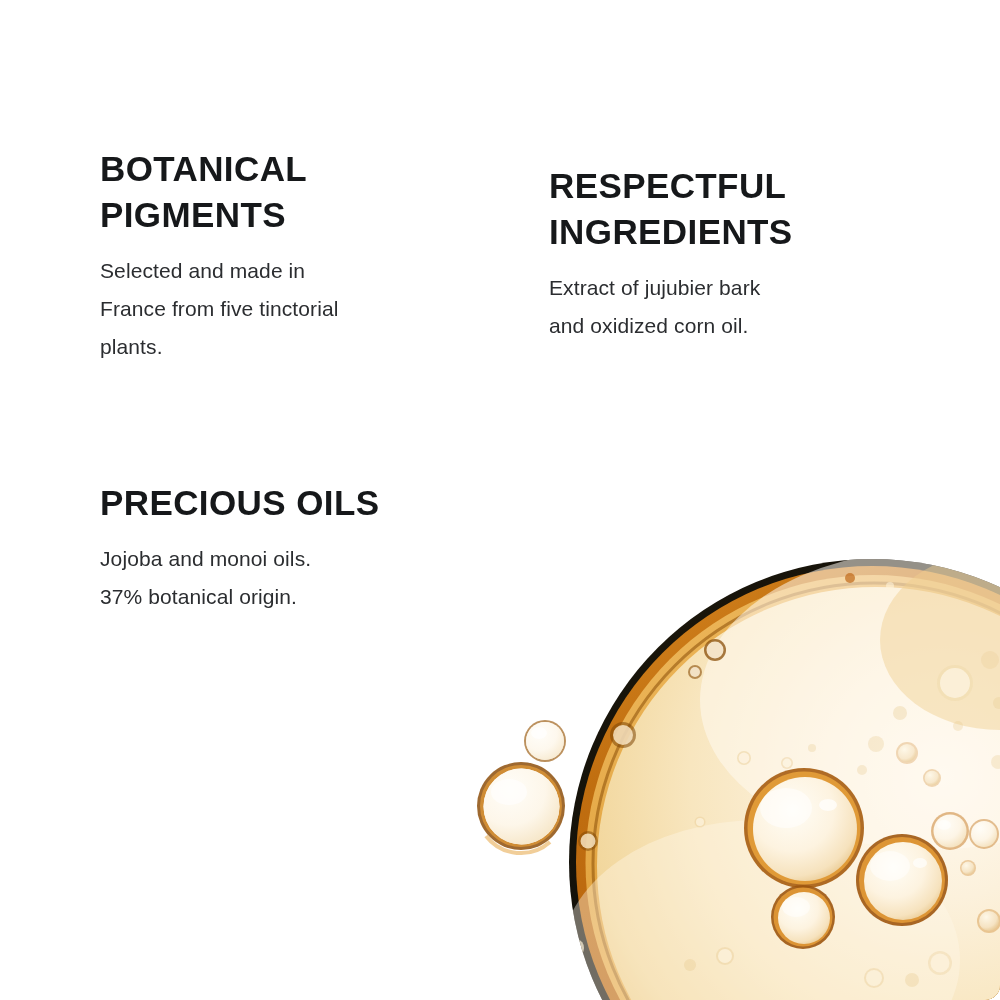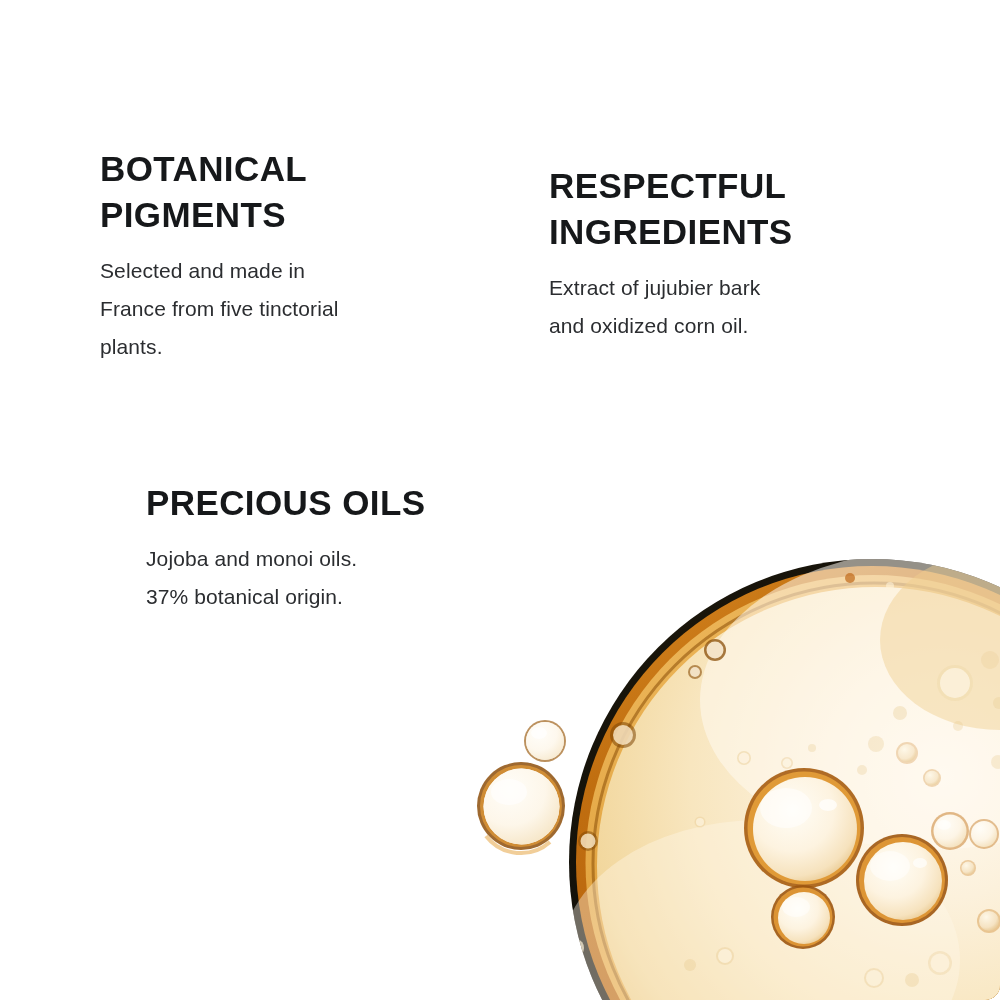--- a/index.html
+++ b/index.html
@@ -68,21 +68,21 @@
     line-height: 38px;
     letter-spacing: 0.1px;
     color: #2b2d30;
     margin: 0;
     white-space: pre-line;
   }
 
   
   #block-botanical   { left: 100px; top: 146px;  width: 400px; }
   #block-respectful  { left: 549px; top: 163px;  width: 400px; }
-  #block-precious    { left: 100px; top: 480px;  width: 420px; margin-left: 46px; }
+  #block-precious    { left: 100px; top: 480px;  width: 420px; }
 </style>
 </head>
 <body>
 
 <div id="canvas">
 
   <div class="art-layer">
     <svg width="1000" height="1000" viewBox="0 0 1000 1000" xmlns="http://www.w3.org/2000/svg">
       <defs>
 

